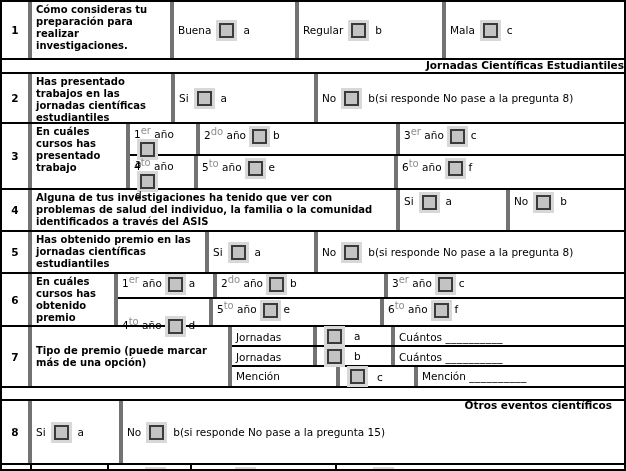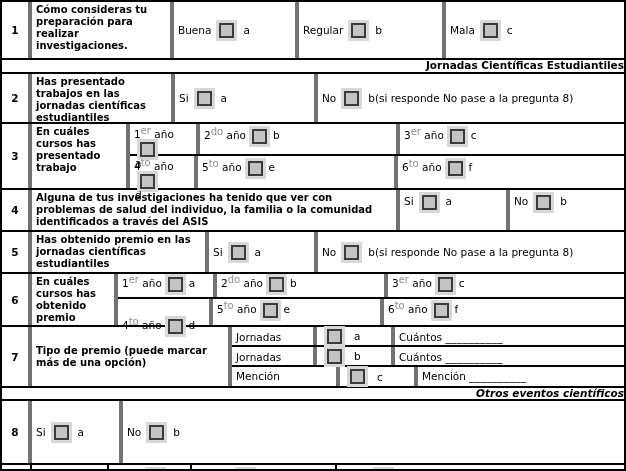--- a/index.html
+++ b/index.html
@@ -207,36 +207,37 @@
         <div class="cell pcbcell" style="width:78px">
             <span class="cb"></span>
             <span>c</span>
           </div>
         <div class="cell qty last" style="padding-top:1px"><span>Mención</span> <span class="blank">__________</span></div>
       </div>
     </div>
   </div>
 
   <div class="row" style="height:13px">
-    <div class="sec last cell" style="border-right:none;padding:0;font-style:italic;">Otros eventos científicos</div>
+    <div class="sec last cell" style="border-right:none;padding:12px;">Otros eventos científicos</div>
   </div>
 
   <div class="row" style="height:64px">
     <div class="cell num">
         <span>8</span>
       </div>
     <div class="cell opt" style="width:91px">
         <span>Si</span>
         <span class="cb"></span>
         <span>a</span>
       </div>
     <div class="cell opt last">
         <span>No</span>
         <span class="cb"></span>
         <span>b</span>
+        <span> (si responde No pase a la pregunta 15)</span>
       </div>
   </div>
 
   <div class="partial">
     <div class="pborder" style="left:28px"></div>
     <div class="pborder" style="left:105px"></div>
     <div class="pborder" style="left:188px"></div>
     <div class="pborder" style="left:333px"></div>
     <div class="pcb" style="left:143px">
         <i></i>

